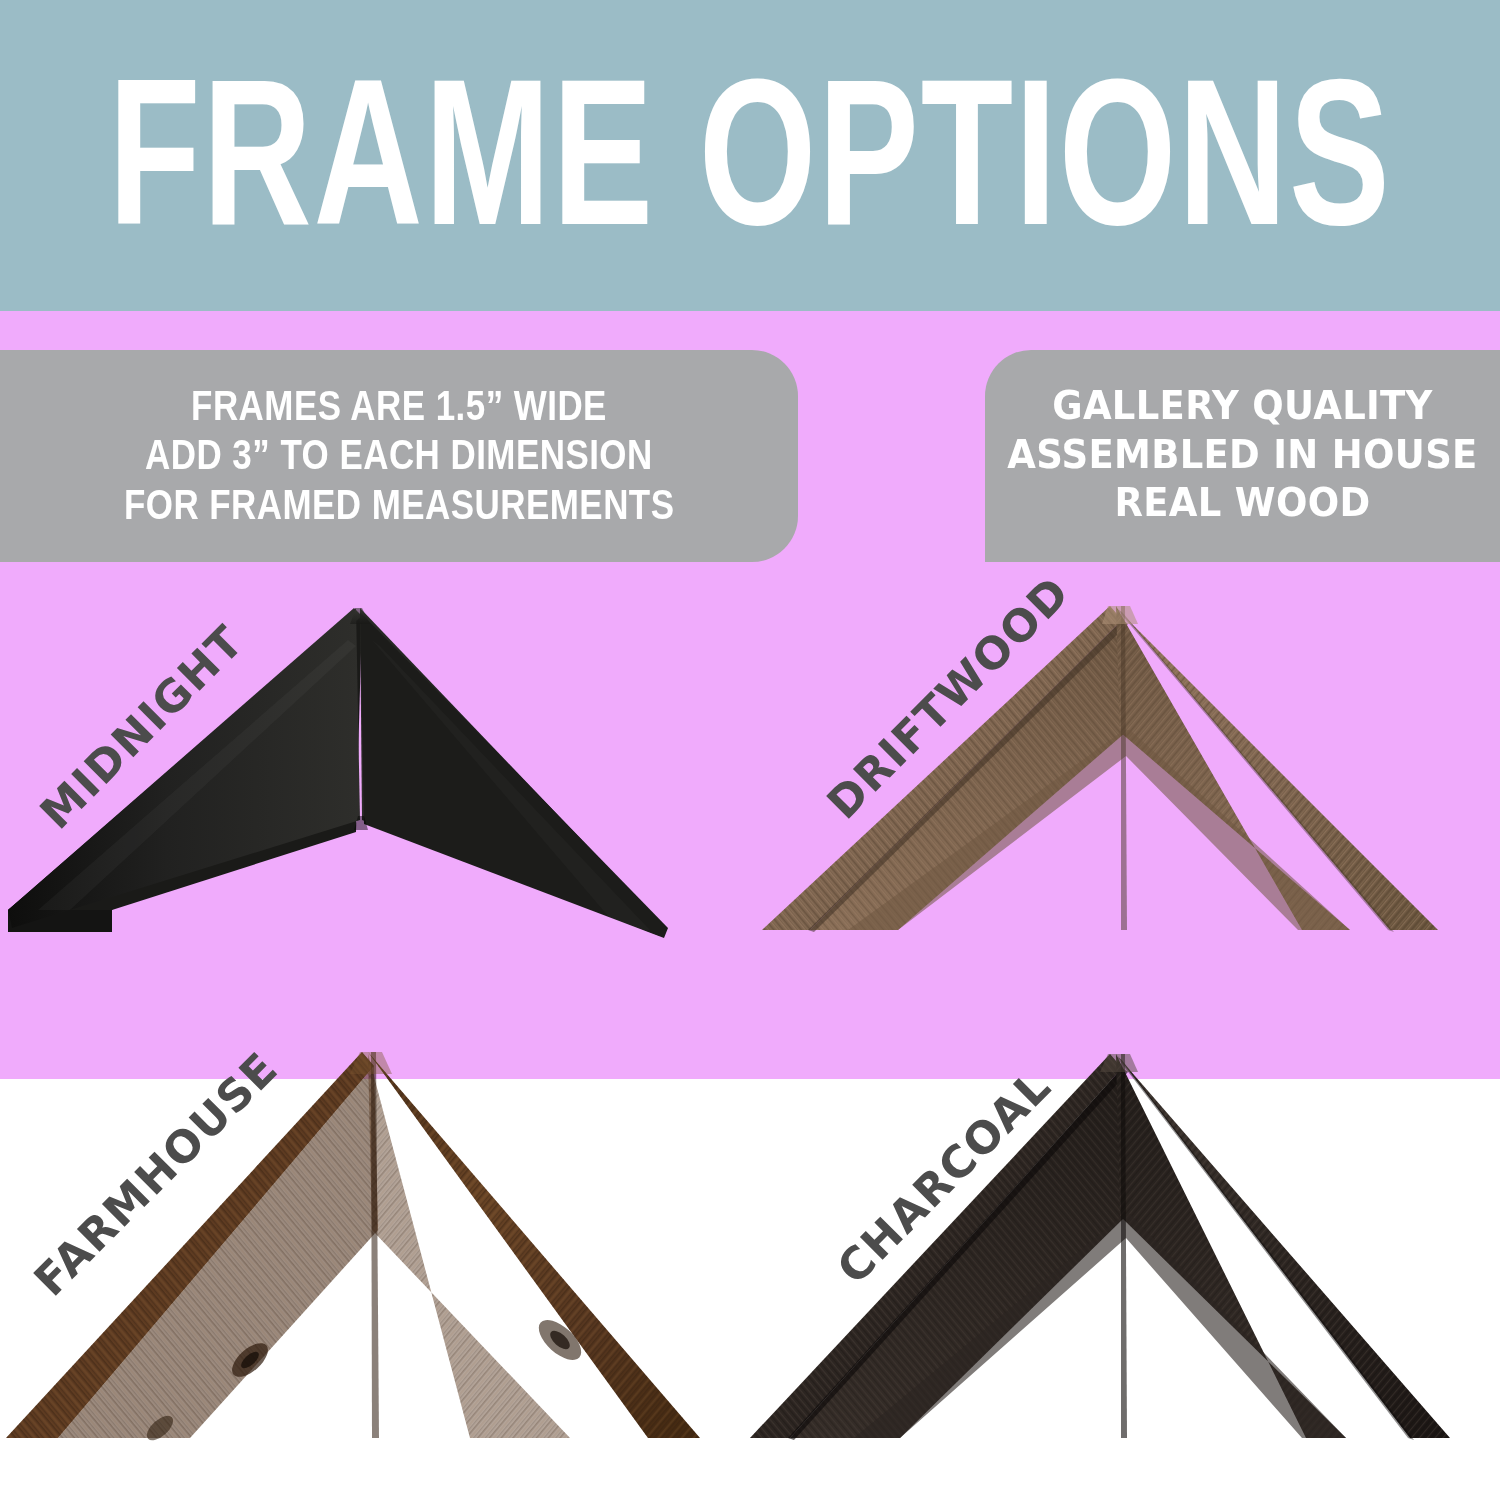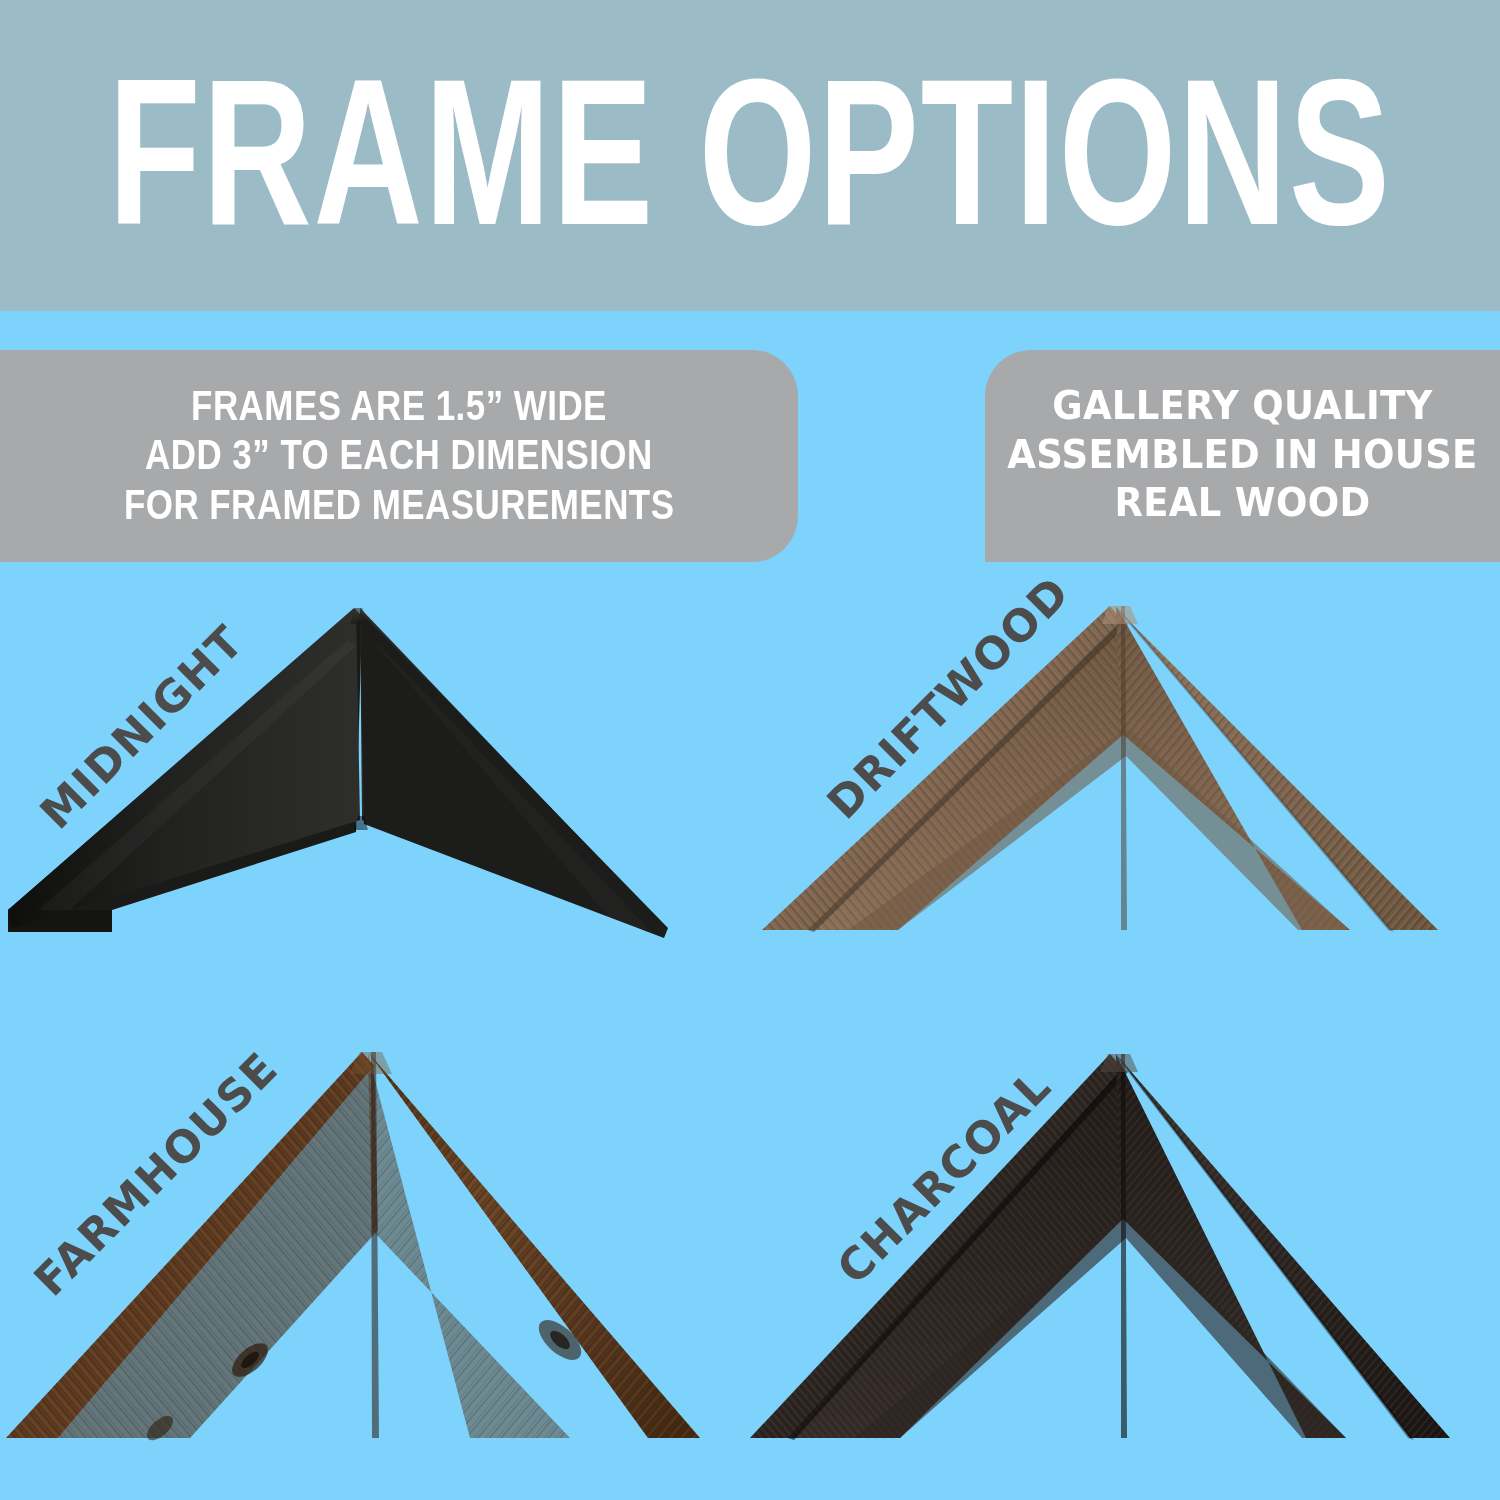--- a/index.html
+++ b/index.html
@@ -8,22 +8,22 @@
     width: 1500px;
     height: 1500px;
     background: #ffffff;
     font-family: "Liberation Sans", sans-serif;
     overflow: hidden;
   }
 
   #page {
     position: relative;
     width: 1500px;
-    height: 1500px;
-    background: #7dd3fc;
+    height: 1079px;
+    background: #f0abfc;
   }
 
   
   .header-band {
     position: absolute;
     left: 0;
     top: 0;
     width: 1500px;
     height: 311px;
     background: #9bbcc6;

